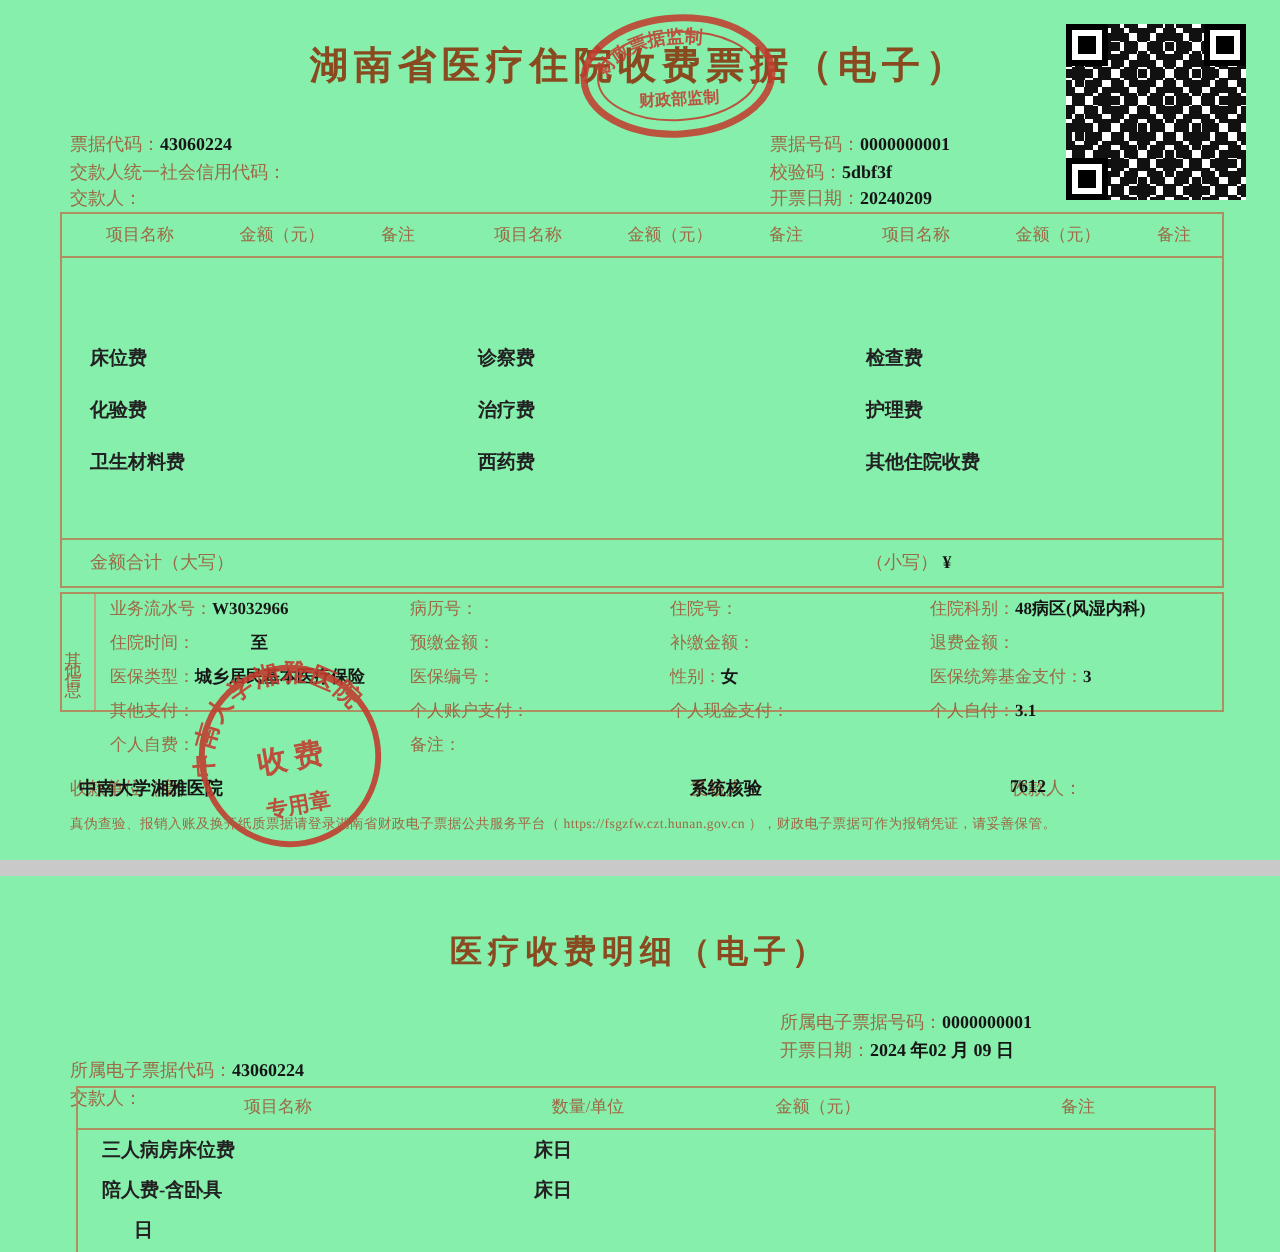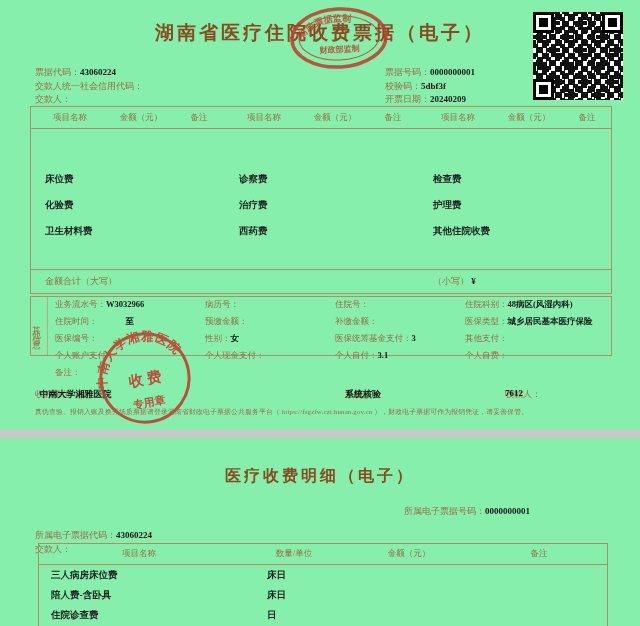--- a/index.html
+++ b/index.html
@@ -164,20 +164,21 @@
   <div class="other-box">
     <div class="side-label">其他信息</div>
     <div class="other-grid">
       <div class="cell"><span class="lab">业务流水号：</span><span class="val">W3032966</span></div>
       <div class="cell"><span class="lab">病历号：</span><span class="val"></span></div>
       <div class="cell"><span class="lab">住院号：</span><span class="val"></span></div>
       <div class="cell"><span class="lab">住院科别：</span><span class="val">48病区(风湿内科)</span></div>
       <div class="cell"><span class="lab">住院时间：</span><span class="val" style="padding-left:28px;">至</span></div>
       <div class="cell"><span class="lab">预缴金额：</span><span class="val"></span></div>
       <div class="cell"><span class="lab">补缴金额：</span><span class="val"></span></div>
+      <div class="cell"><span class="lab">退费金额：</span><span class="val"></span></div>
       <div class="cell"><span class="lab">医保类型：</span><span class="val">城乡居民基本医疗保险</span></div>
       <div class="cell"><span class="lab">医保编号：</span><span class="val"></span></div>
       <div class="cell"><span class="lab">性别：</span><span class="val">女</span></div>
       <div class="cell"><span class="lab">医保统筹基金支付：</span><span class="val">3</span></div>
       <div class="cell"><span class="lab">其他支付：</span><span class="val"></span></div>
       <div class="cell"><span class="lab">个人账户支付：</span><span class="val"></span></div>
       <div class="cell"><span class="lab">个人现金支付：</span><span class="val"></span></div>
       <div class="cell"><span class="lab">个人自付：</span><span class="val">3.1</span></div>
       <div class="cell"><span class="lab">个人自费：</span><span class="val"></span></div>
       <div class="cell"><span class="lab">备注：</span><span class="val"></span></div>
@@ -210,22 +211,23 @@
   <div class="notice">真伪查验、报销入账及换开纸质票据请登录湖南省财政电子票据公共服务平台（ https://fsgzfw.czt.hunan.gov.cn ），财政电子票据可作为报销凭证，请妥善保管。</div>
 
   <div class="grey-bar"></div>
 
   <div class="doc-title t2">医疗收费明细（电子）</div>
 
   <div class="info-block" style="left:35px; top:529px;">
     <div><span class="lab">所属电子票据代码：</span><span class="val">43060224</span></div>
     <div><span class="lab">交款人：</span><span class="val"></span></div>
   </div>
-  <div class="info-block" style="left:390px; top:505px;margin-left:14px;">
+  <div class="info-block" style="left:390px; top:505px;">
     <div><span class="lab">所属电子票据号码：</span><span class="val">0000000001</span></div>
+    <div><span class="lab">开票日期：</span><span class="val">2024 年02 月 09 日</span></div>
   </div>
 
   <div class="detail-table">
     <div class="detail-head">
       <span>项目名称</span>
       <span>数量/单位</span>
       <span>金额（元）</span>
       <span>备注</span>
     </div>
     <div class="detail-row">
@@ -234,20 +236,19 @@
       <span></span>
       <span></span>
     </div>
     <div class="detail-row">
       <span class="c-name">陪人费-含卧具</span>
       <span class="c-unit">床日</span>
       <span></span>
       <span></span>
     </div>
     <div class="detail-row">
-      <span class="c-name">住院诊查费</span>
       <span class="c-unit">日</span>
       <span></span>
       <span></span>
     </div>
   </div>
 
 </div>
 
 </body></html>

